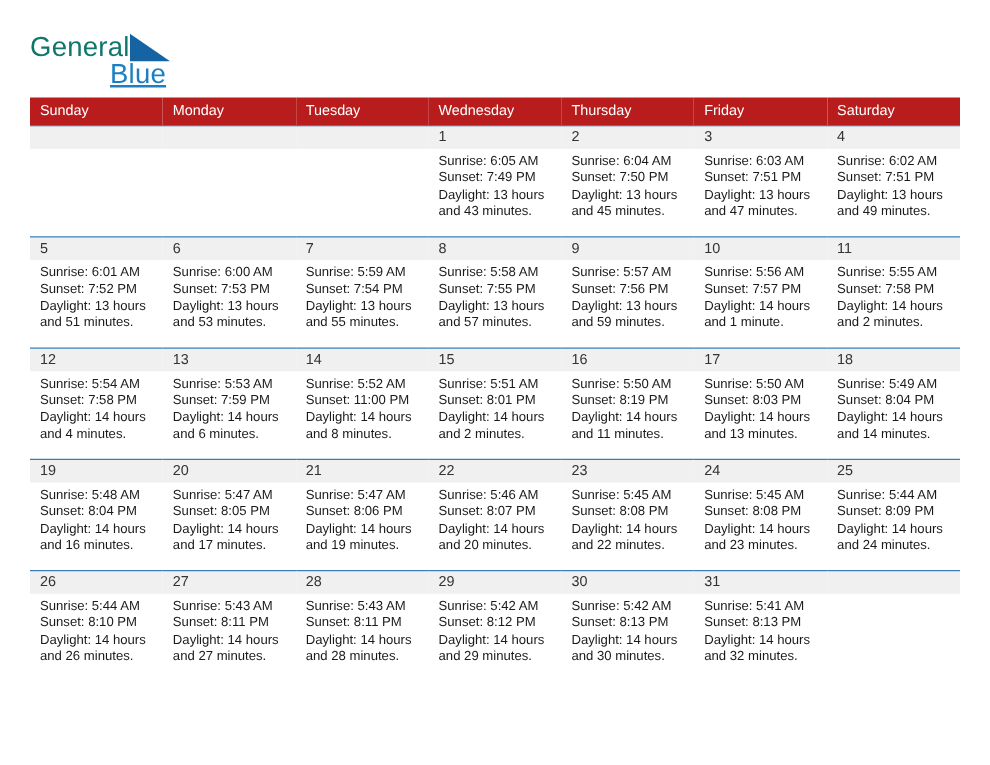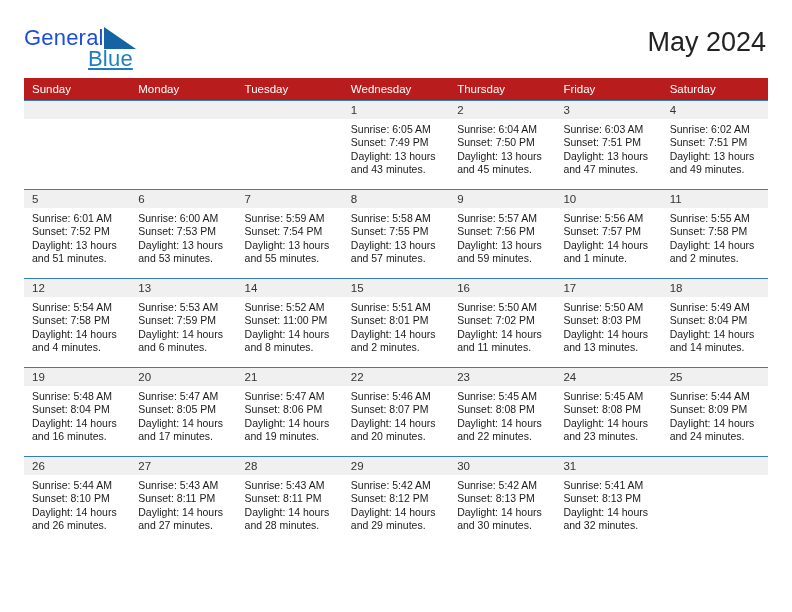--- a/index.html
+++ b/index.html
@@ -35,21 +35,21 @@
     position: relative;
     width: 130px;
     height: 48px;
   }
   .brand-general {
     position: absolute;
     left: 0;
     top: 0;
     font-size: 22px;
     letter-spacing: .2px;
-    color: #1d4ed8;
+    color: #0f766e;
     line-height: 24px;
   }
   .brand-blue {
     position: absolute;
     left: 64px;
     top: 21px;
     font-size: 22px;
     letter-spacing: .2px;
     color: #1c7fc4;
     line-height: 24px;
@@ -136,21 +136,20 @@
 
 <div class="page">
 
   <div class="top">
     <div class="brand">
       <span class="brand-general">General</span>
       <span class="brand-triangle"></span>
       <span class="brand-blue">Blue</span>
     </div>
     <div class="title-wrap">
-      <h1 class="cal-title">May 2024</h1>
     </div>
   </div>
 
   <table class="calendar">
     <thead>
       <tr>
         <th>Sunday</th>
         <th>Monday</th>
         <th>Tuesday</th>
         <th>Wednesday</th>
@@ -291,21 +290,21 @@
             <div class="details">
               <div>Sunrise: 5:51 AM</div>
               <div>Sunset: 8:01 PM</div>
               <div class="daylight">Daylight: 14 hours and 2 minutes.</div>
             </div>
           </td>
           <td>
             <div class="daynum">16</div>
             <div class="details">
               <div>Sunrise: 5:50 AM</div>
-              <div>Sunset: 7:02 PM</div>
+              <div>Sunset: 8:19 PM</div>
               <div class="daylight">Daylight: 14 hours and 11 minutes.</div>
             </div>
           </td>
           <td>
             <div class="daynum">17</div>
             <div class="details">
               <div>Sunrise: 5:50 AM</div>
               <div>Sunset: 8:03 PM</div>
               <div class="daylight">Daylight: 14 hours and 13 minutes.</div>
             </div>

